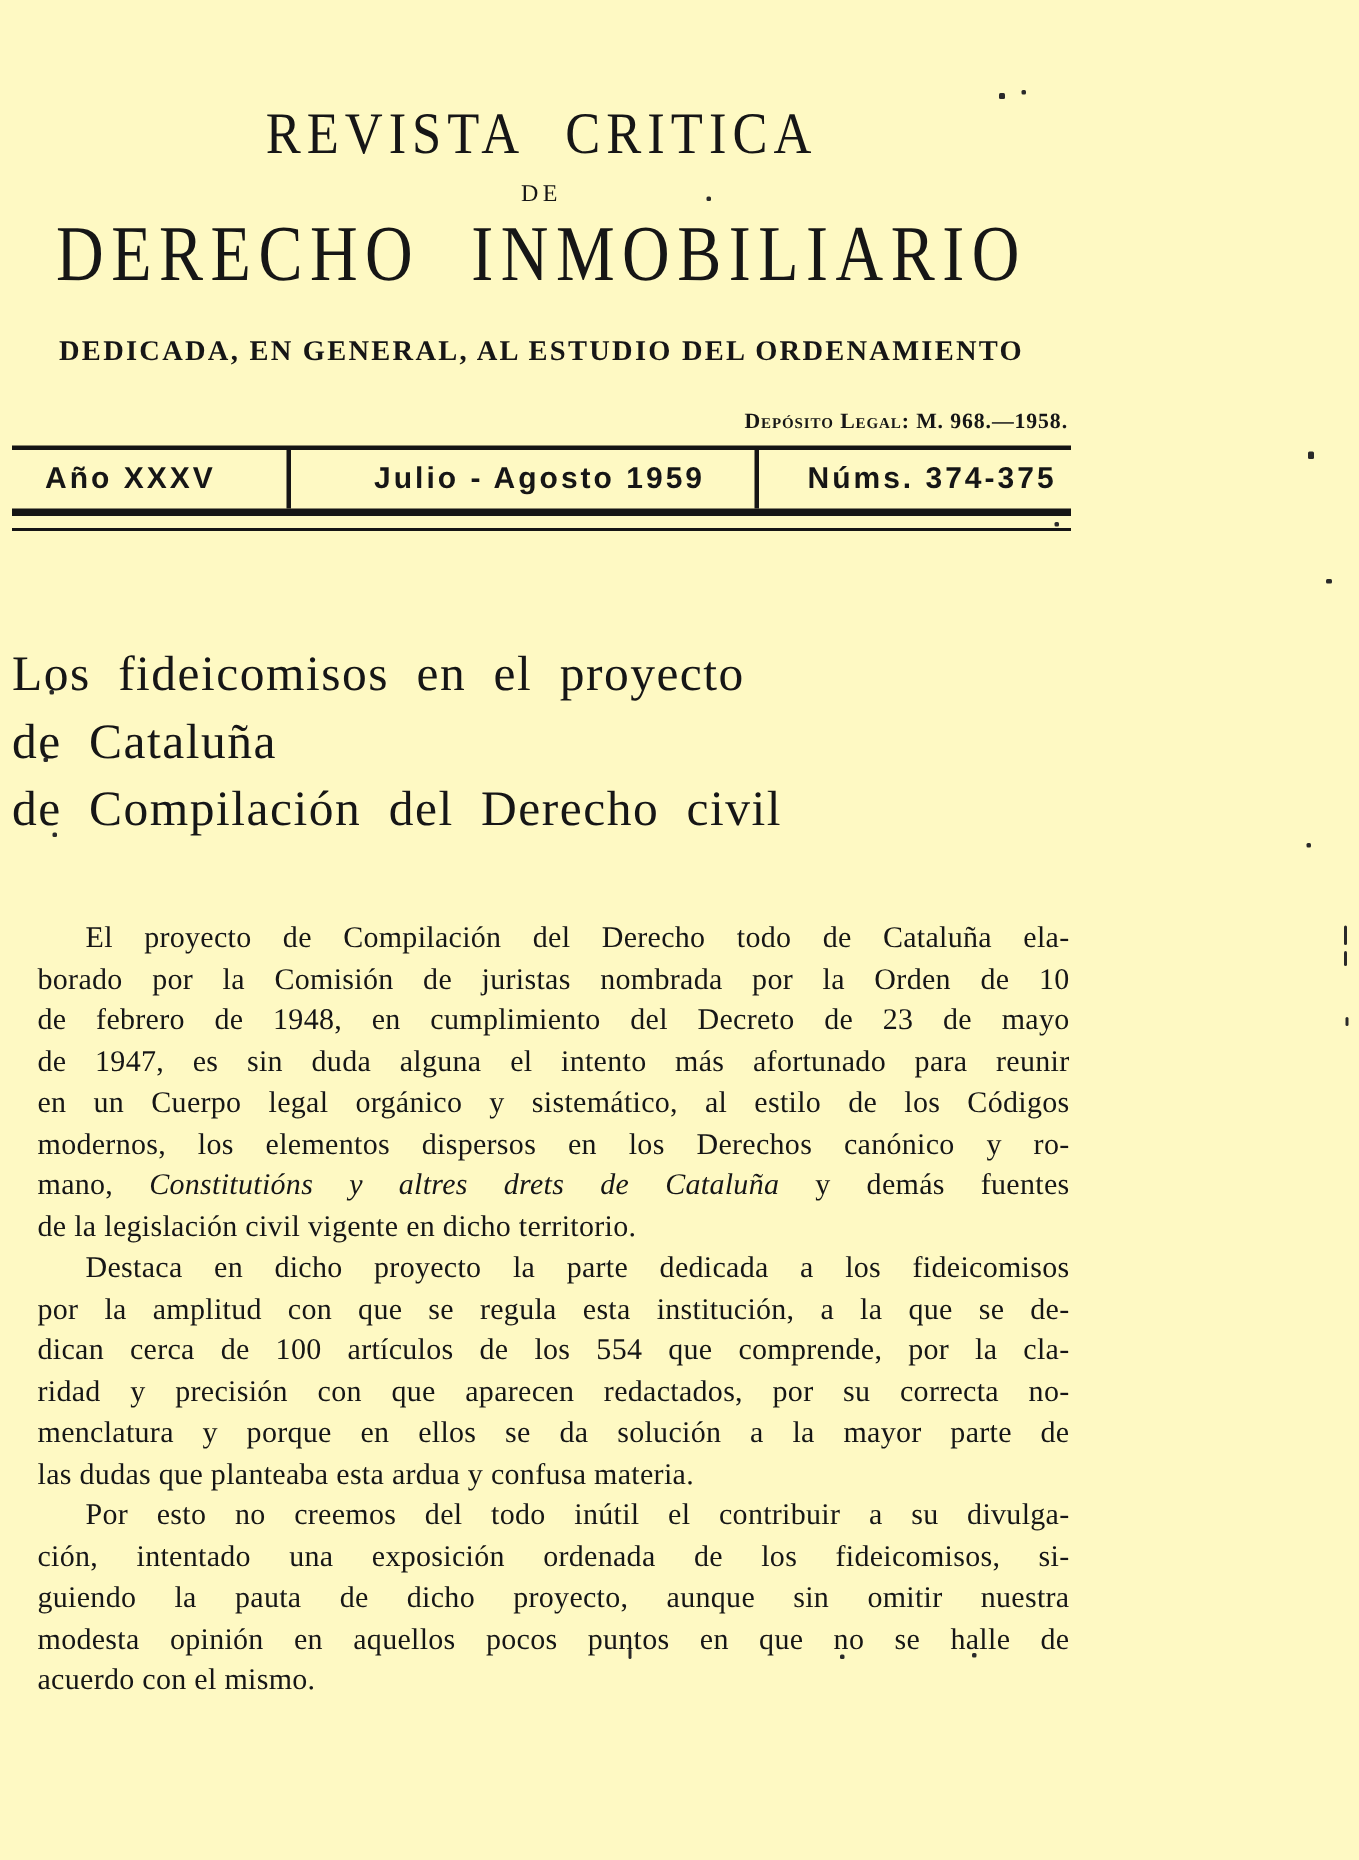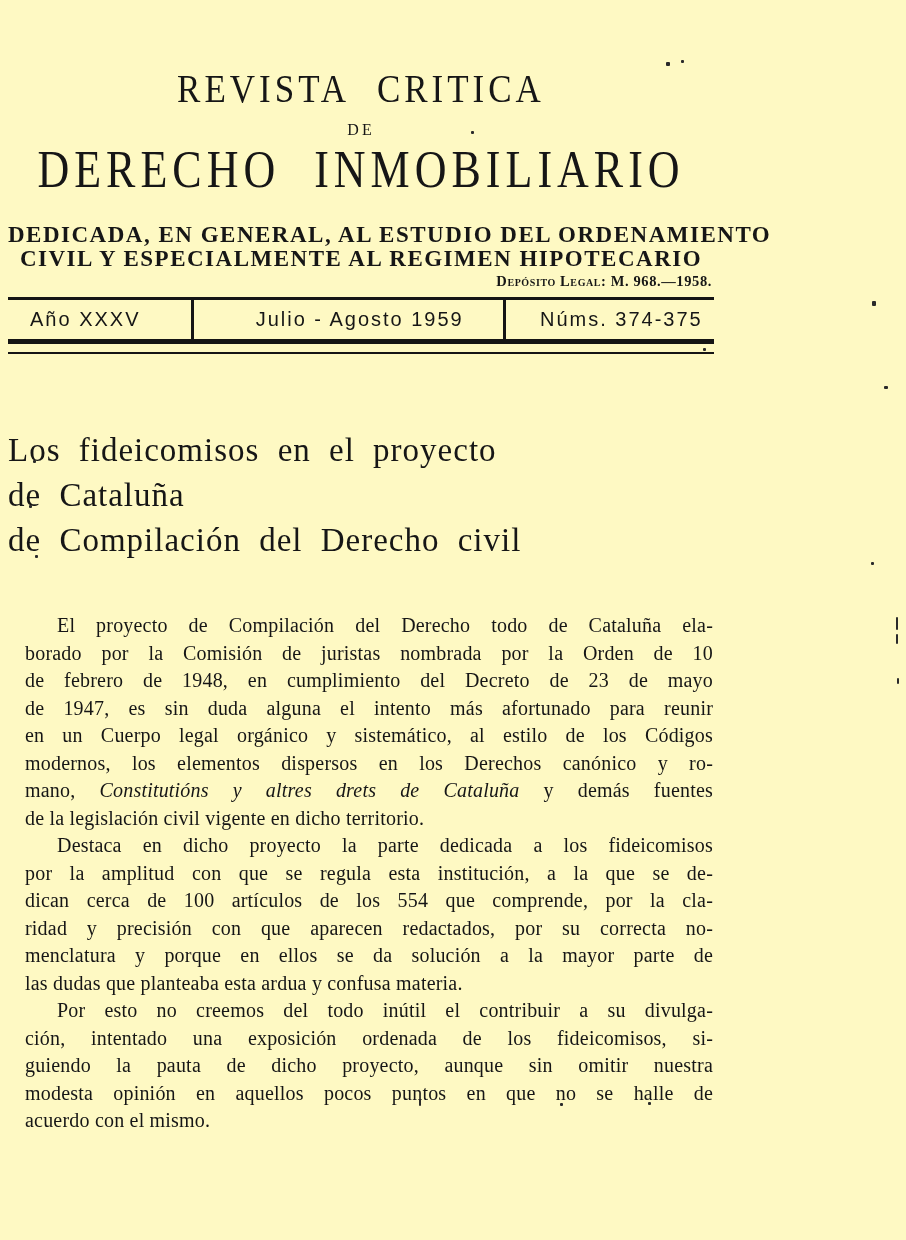--- a/index.html
+++ b/index.html
@@ -22,37 +22,37 @@
     font-size:16px; line-height:18px; letter-spacing:3px;
   }
   .mast-t2 {
     top:143px; left:8px; width:706px; text-align:center;
     font-size:44px; line-height:54px; letter-spacing:5px; word-spacing:18px;
     transform:scaleY(1.2); transform-origin:center;
     white-space:nowrap;
   }
   .mast-sub {
     left:8px; width:706px; text-align:center;
-    font-size:23px; line-height:22px; font-weight:700; letter-spacing:1.5px;
+    font-size:19px; line-height:22px; font-weight:700; letter-spacing:1.5px;
     white-space:nowrap;
   }
   .sub1 { top:224px; }
   .sub2 { top:248px; }
   .mast-dep {
     top:272px; left:8px; width:704px; text-align:right;
     font-size:14.5px; line-height:18px; font-weight:700;
     font-variant:small-caps; letter-spacing:0.6px;
   }
 
   
   .issue-bar {
     top:297px; left:8px; width:706px; box-sizing:border-box;
     border-top:3px solid #151515; border-bottom:5px solid #151515;
     display:flex; align-items:center; height:47px;
-    font-family:"Liberation Sans", sans-serif; font-weight:400;
+    font-family:"Liberation Sans", sans-serif; font-weight:700;
     font-size:20px; letter-spacing:2px; white-space:nowrap;
   }
   .ib-cell { box-sizing:border-box; height:100%; display:flex; align-items:center;padding-left:23px; }
   .ib-year   { width:26.3%; border-right:3px solid #151515; padding-left:22px; }
   .ib-period { width:44.2%; border-right:3px solid #151515; justify-content:center; }
   .ib-nums   { flex:1; justify-content:center; }
   .bar-underrule { top:352px; left:8px; width:706px; height:2px; background:#151515; }
 
   
   .art-title {
@@ -74,21 +74,20 @@
 </style>
 </head>
 <body>
 
 <div class="page">
 
   <div class="abs mast-t1">REVISTA CRITICA</div>
   <div class="abs mast-de">DE</div>
   <div class="abs mast-t2">DERECHO INMOBILIARIO</div>
   <div class="abs mast-sub sub1">DEDICADA, EN GENERAL, AL ESTUDIO DEL ORDENAMIENTO</div>
-  <div class="abs mast-sub sub2">CIVIL Y ESPECIALMENTE AL REGIMEN HIPOTECARIO</div>
   <div class="abs mast-dep">Depósito Legal:  M. 968.—1958.</div>
 
   <div class="abs issue-bar">
     <div class="ib-cell ib-year">Año XXXV</div>
     <div class="ib-cell ib-period">Julio - Agosto 1959</div>
     <div class="ib-cell ib-nums">Núms. 374-375</div>
   </div>
   <div class="abs bar-underrule"></div>
 
   <div class="abs art-title">

